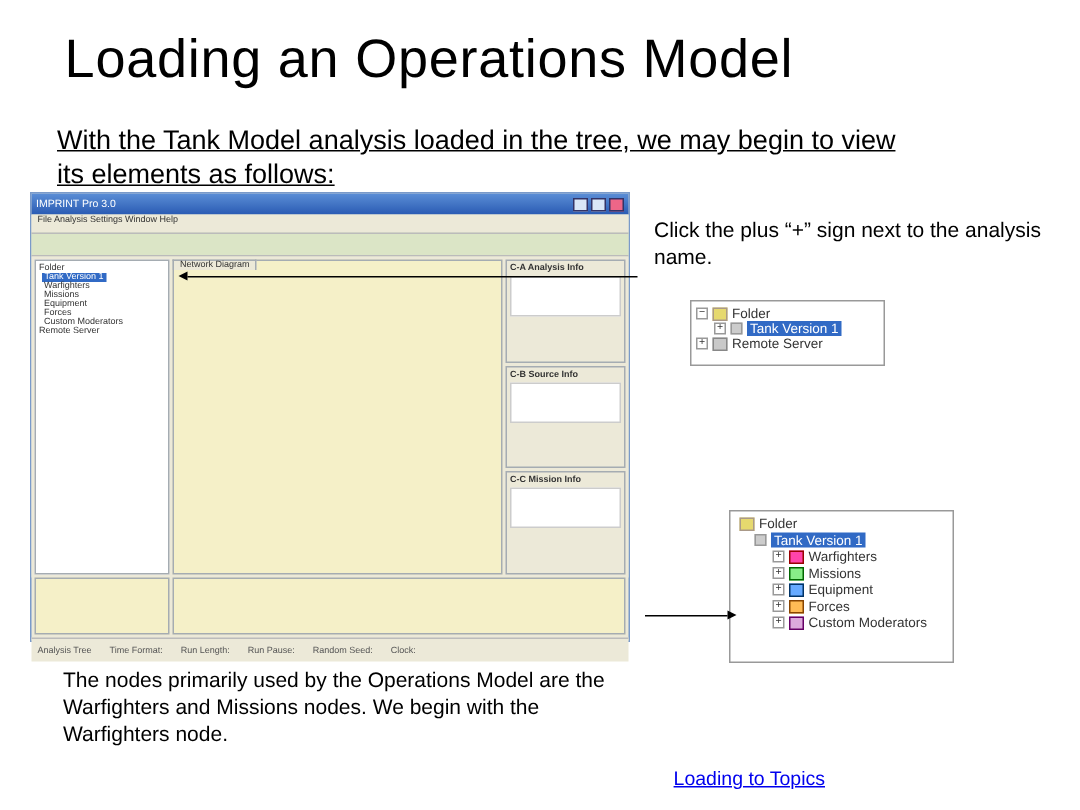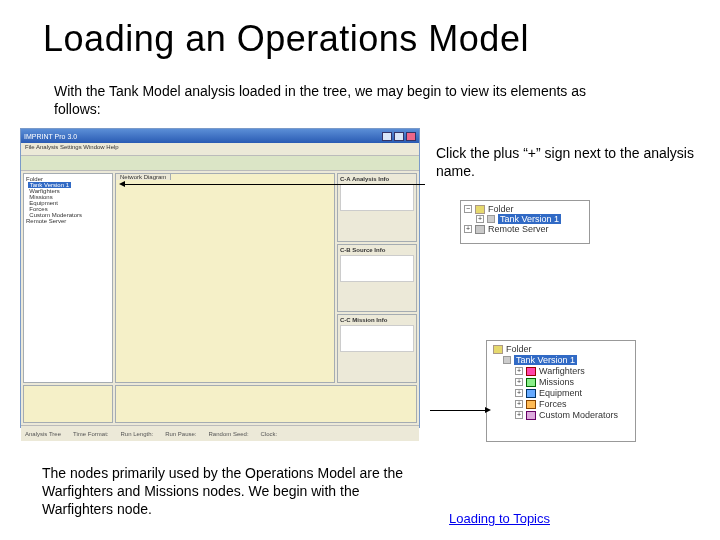--- a/index.html
+++ b/index.html
@@ -23,24 +23,25 @@
     left: 0;
     right: 0;
     text-align: center;
     font-size: 36px;
     font-weight: normal;
     letter-spacing: 0.5px;
   }
   .intro {
     position: absolute;
     top: 82px;
-    left: 54px;
+    left: 38px;
     width: 570px;
-    font-size: 14px;
+    font-size: 18px;
     line-height: 1.3;
+    text-decoration: underline;
   }
   .app-shot {
     position: absolute;
     top: 128px;
     left: 20px;
     width: 400px;
     height: 300px;
     border: 1px solid #7a9ac9;
     font-family: Tahoma, Arial, sans-serif;
     font-size: 7px;
@@ -270,21 +271,21 @@
   .arrow2::after {
     content: '';
     position: absolute;
     right: -6px; top: -3px;
     border-left: 6px solid #000;
     border-top: 3px solid transparent;
     border-bottom: 3px solid transparent;
   }
   .bottom-text {
     position: absolute;
-    top: 464px;
+    top: 444px;
     left: 42px;
     width: 370px;
     font-size: 14px;
     line-height: 1.3;
   }
   .return-link {
     position: absolute;
     bottom: 14px;
     right: 22px;
     font-size: 13px;

